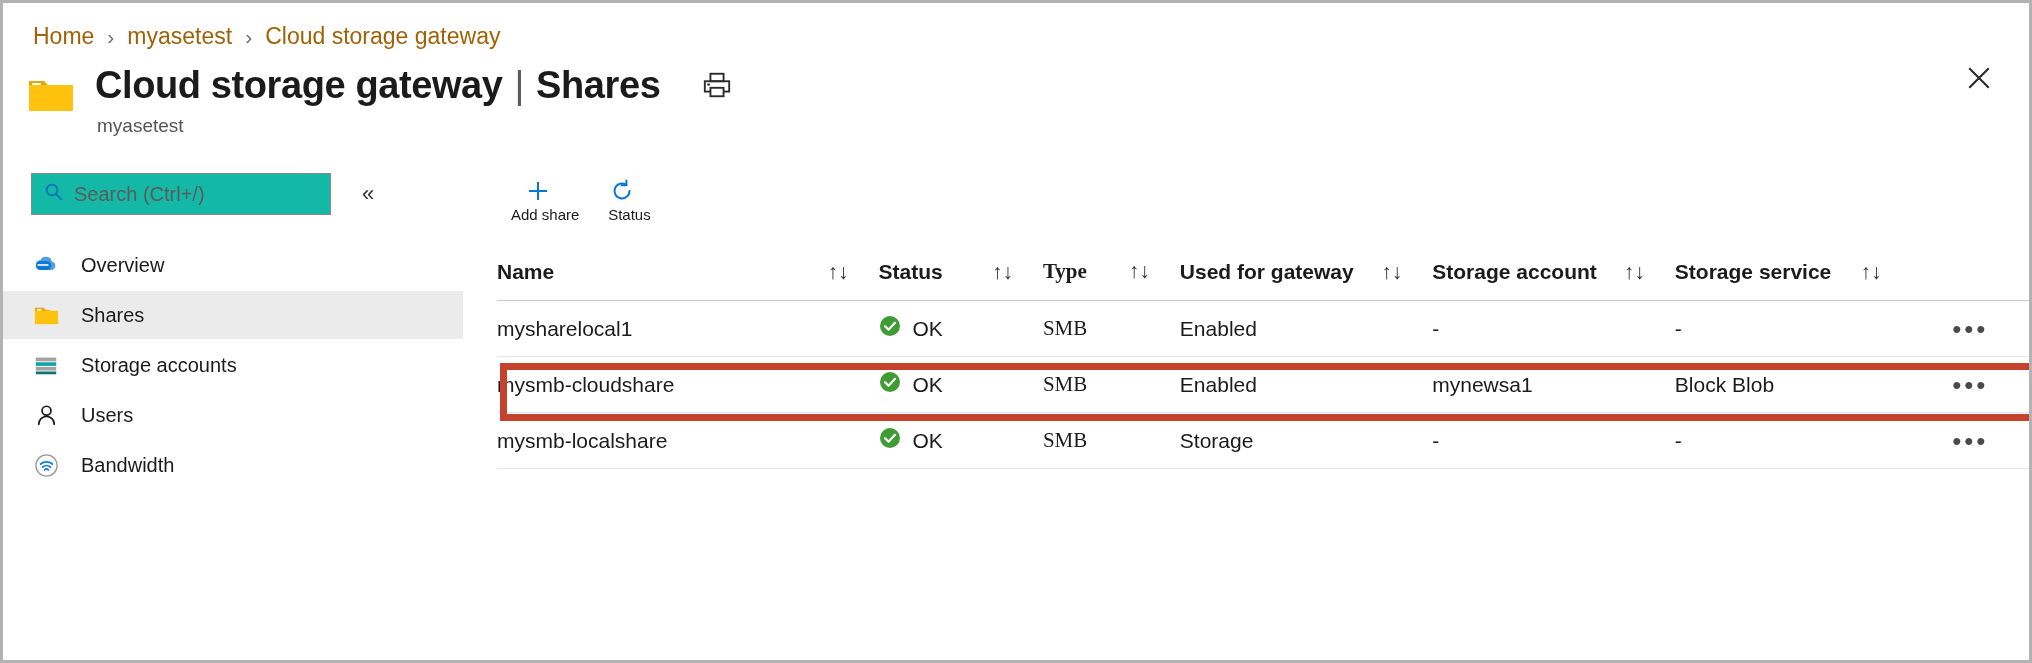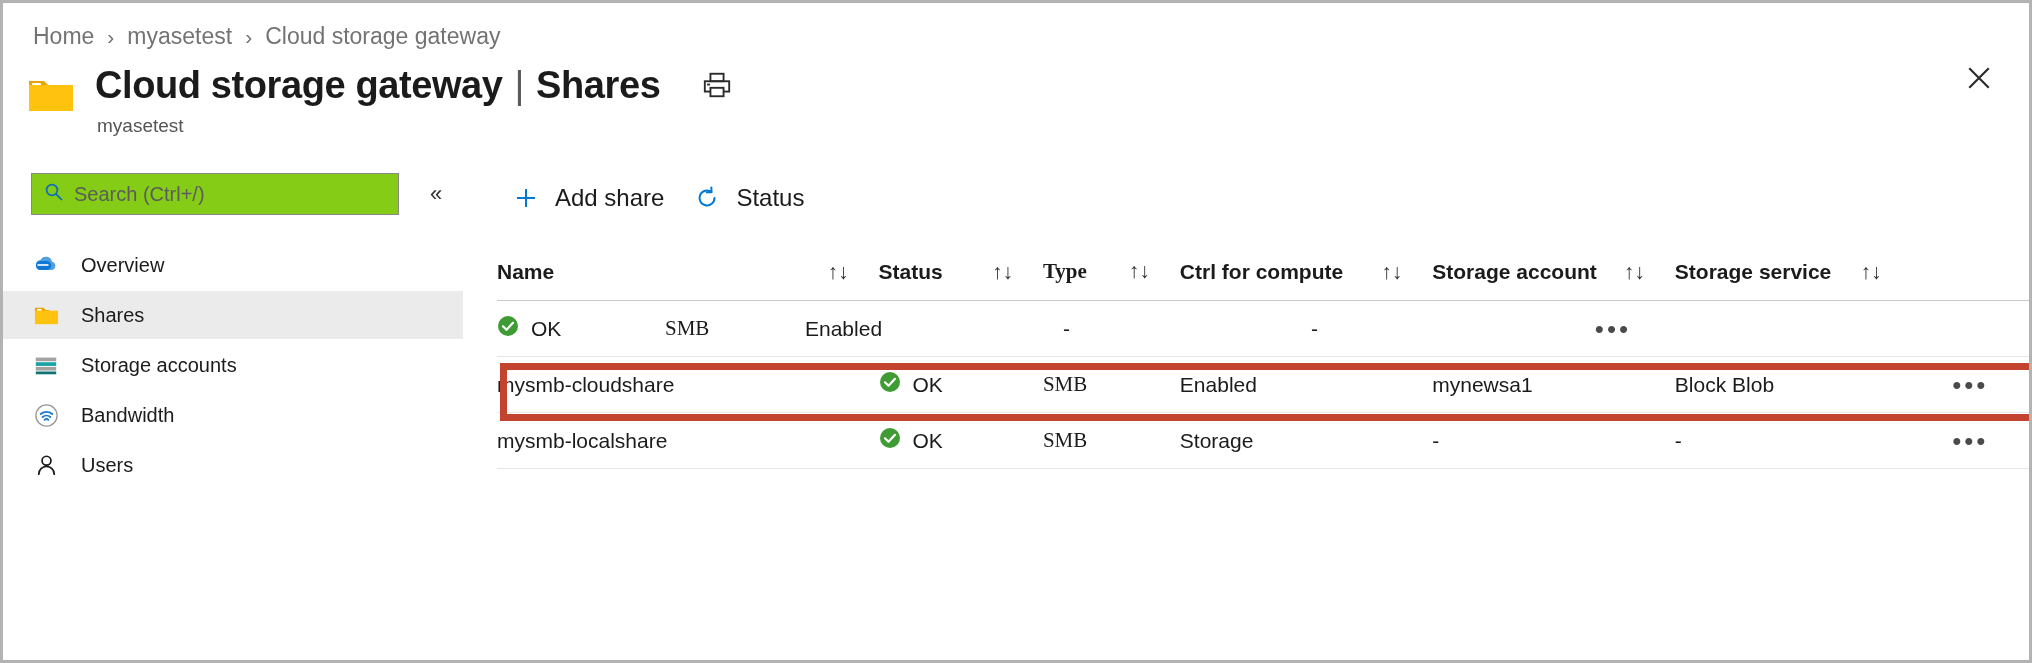--- a/index.html
+++ b/index.html
@@ -18,21 +18,21 @@
   }
 
   
   #breadcrumb {
     position: absolute; left: 30px; top: 20px;
     display: flex; align-items: center;
     font-size: 23px;
     color: #0078d4;
     white-space: nowrap;
   }
-  #breadcrumb .crumb { color: #737373; cursor: pointer; }
+  #breadcrumb .crumb { color: #a16207; cursor: pointer; }
   #breadcrumb .sep {
     color: #6e6e6e; margin: 0 13px; font-size: 21px; font-weight: 300;
   }
 
   
   #title-row {
     position: absolute; left: 24px; top: 58px;
     display: flex; align-items: flex-start;
   }
   .folder-icon { width: 48px; height: 48px; margin-top: 10px; flex: none; }
@@ -59,22 +59,22 @@
   #leftnav {
     position: absolute; left: 0; top: 170px;
     width: 460px; height: 490px;
   }
   #search-row {
     display: flex; align-items: center;
     margin: 0 0 0 28px;
   }
   #search-box {
     position: relative;
-    width: 368px; height: 42px;
-    border: 1px solid #8a8886; background: #84cc16;
+    width: 300px; height: 42px;
+    border: 1px solid #8a8886; background: #14b8a6;
     display: flex; align-items: center;
   }
   #search-box .mag { margin-left: 12px; flex: none; }
   #search-input {
     border: 0; outline: 0; flex: 1;
     font-family: "Liberation Sans", sans-serif;
     font-size: 20px; color: #323130;
     margin-left: 10px; background: transparent;
   }
   #search-input::placeholder { color: #5c5c5c; }
@@ -98,21 +98,21 @@
   #nav-list { margin-top: 26px; }
 
   
   #cmdbar {
     position: absolute; left: 494px; top: 170px;
     display: flex; align-items: center; height: 50px;
   }
   .cmd-btn {
     display: flex; align-items: center;
     height: 44px; padding: 0 14px;
-    font-size: 24px; color: #1b1b1b; cursor: pointer;
+    font-size: 15px; color: #1b1b1b; cursor: pointer; flex-direction: column;
   }
   .cmd-ico {
     width: 30px; height: 30px; margin-right: 14px;
     display: flex; align-items: center; justify-content: center;
     color: #0078d4; flex: none;
   }
 
   
   #table {
     position: absolute; left: 494px; top: 240px;
@@ -251,37 +251,37 @@
             <rect x="3" y="16" width="22" height="4" fill="#a3a3a3"></rect>
             <rect x="3" y="21" width="22" height="3" fill="#0f7373"></rect>
           </svg>
         </span>
         <span>Storage accounts</span>
       </div>
 
       <div class="nav-item">
         <span class="nav-icon">
           <svg viewBox="0 0 28 28" width="27" height="27">
+            <circle cx="14" cy="9" r="4.6" fill="none" stroke="#1b1b1b" stroke-width="1.8"></circle>
+            <path d="M6 23 a8 8 0 0 1 16 0" fill="none" stroke="#1b1b1b" stroke-width="1.8" stroke-linecap="round"></path>
+          </svg>
+        </span>
+        <span>Users</span>
+      </div>
+
+      <div class="nav-item">
+        <span class="nav-icon">
+          <svg viewBox="0 0 28 28" width="27" height="27">
             <circle cx="14" cy="14" r="11" fill="none" stroke="#9a9a9a" stroke-width="1.4"></circle>
             <path d="M8 12.5 a9 9 0 0 1 12 0" fill="none" stroke="#1f7cd1" stroke-width="1.9" stroke-linecap="round"></path>
             <path d="M10 15.6 a6 6 0 0 1 8 0" fill="none" stroke="#1f7cd1" stroke-width="1.9" stroke-linecap="round"></path>
             <path d="M12 18.5 a3 3 0 0 1 4 0" fill="none" stroke="#1f7cd1" stroke-width="1.9" stroke-linecap="round"></path>
           </svg>
         </span>
         <span>Bandwidth</span>
-      </div>
-
-      <div class="nav-item">
-        <span class="nav-icon">
-          <svg viewBox="0 0 28 28" width="27" height="27">
-            <circle cx="14" cy="9" r="4.6" fill="none" stroke="#1b1b1b" stroke-width="1.8"></circle>
-            <path d="M6 23 a8 8 0 0 1 16 0" fill="none" stroke="#1b1b1b" stroke-width="1.8" stroke-linecap="round"></path>
-          </svg>
-        </span>
-        <span>Users</span>
       </div>
 
     </div>
   </div>
 
   <div id="cmdbar">
 
     <div class="cmd-btn">
       <span class="cmd-ico">
         <svg viewBox="0 0 24 24" width="24" height="24">
@@ -312,37 +312,38 @@
       </div>
       <div class="cell c-status">
         <span>Status</span>
         <span class="sorter">↑↓</span>
       </div>
       <div class="cell c-type">
         <span>Type</span>
         <span class="sorter">↑↓</span>
       </div>
       <div class="cell c-compute">
-        <span>Ctrl for compute</span>
+        <span>Used for gateway</span>
         <span class="sorter">↑↓</span>
       </div>
       <div class="cell c-account">
         <span>Storage account</span>
         <span class="sorter">↑↓</span>
       </div>
       <div class="cell c-service">
         <span>Storage service</span>
         <span class="sorter">↑↓</span>
       </div>
       <div class="cell c-menu"></div>
     </div>
 
     <div class="tbody">
 
       <div class="trow">
+        <div class="cell c-name">mysharelocal1</div>
         <div class="cell c-status">
           <span class="status-ico">
             <svg viewBox="0 0 22 22" width="22" height="22">
               <circle cx="11" cy="11" r="10" fill="#3f9c35"></circle>
               <path d="M6 11.3 L9.5 14.8 L16 7.8" stroke="#ffffff" stroke-width="2.2" fill="none" stroke-linecap="round" stroke-linejoin="round"></path>
             </svg>
           </span>
           <span>OK</span>
         </div>
         <div class="cell c-type">SMB</div>

